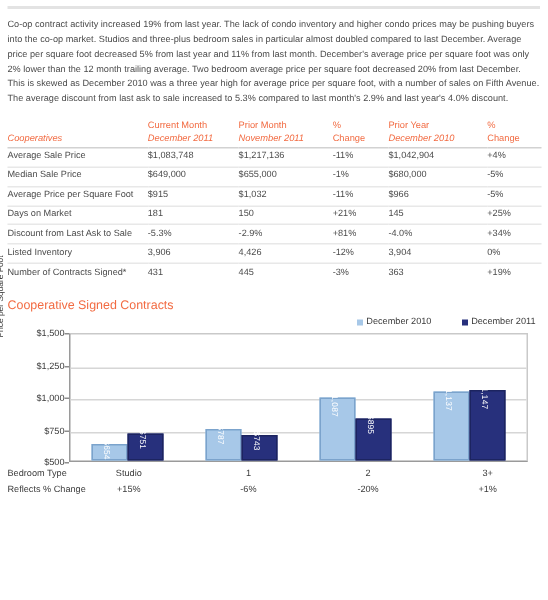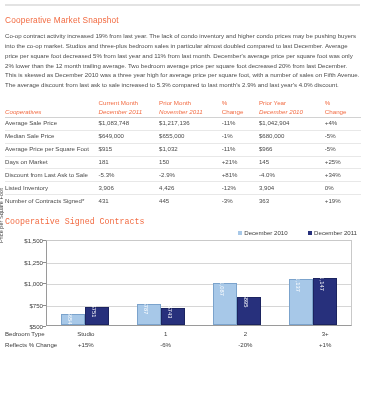--- a/index.html
+++ b/index.html
@@ -71,21 +71,20 @@
   }
   table.stats tbody tr:last-child td { border-bottom: none; }
   td.label { text-align: left; }
   td.num   { text-align: left; }
 
   
   .chart-title {
     color: #f26b42;
     font-size: 8.3px;
     margin: 10px 0 0 5px;
-    font-family: Liberation Mono, monospace;
   }
   .chart-wrap {
     position: relative;
     margin: 3px 0 0 0;
     width: 365px;
     height: 118px;
   }
   .legend {
     position: absolute;
     top: 0px; right: 8px;
@@ -180,21 +179,20 @@
   .xrow .cells { display: flex; flex: 1 1 auto; width: 306px; }
   .xrow .cell { flex: 1 1 0; text-align: center; }
 </style>
 </head>
 <body>
 
 <div class="page">
 
   <div class="top-rule"></div>
 
-  <div class="section-title">Cooperative Market Snapshot</div>
 
   <p class="intro">Co-op contract activity increased 19% from last year. The lack of condo inventory and higher condo prices may be pushing buyers into the co-op market. Studios and three-plus bedroom sales in particular almost doubled compared to last December. Average price per square foot decreased 5% from last year and 11% from last month. December's average price per square foot was only 2% lower than the 12 month trailing average. Two bedroom average price per square foot decreased 20% from last December. This is skewed as December 2010 was a three year high for average price per square foot, with a number of sales on Fifth Avenue. The average discount from last ask to sale increased to 5.3% compared to last month's 2.9% and last year's 4.0% discount.</p>
 
   <table class="stats">
     <thead>
       <tr>
         <th class="c-name">
           <span class="hdr-top"></span>
           <span class="hdr-sub" style="font-style:italic">Cooperatives</span>
         </th>

